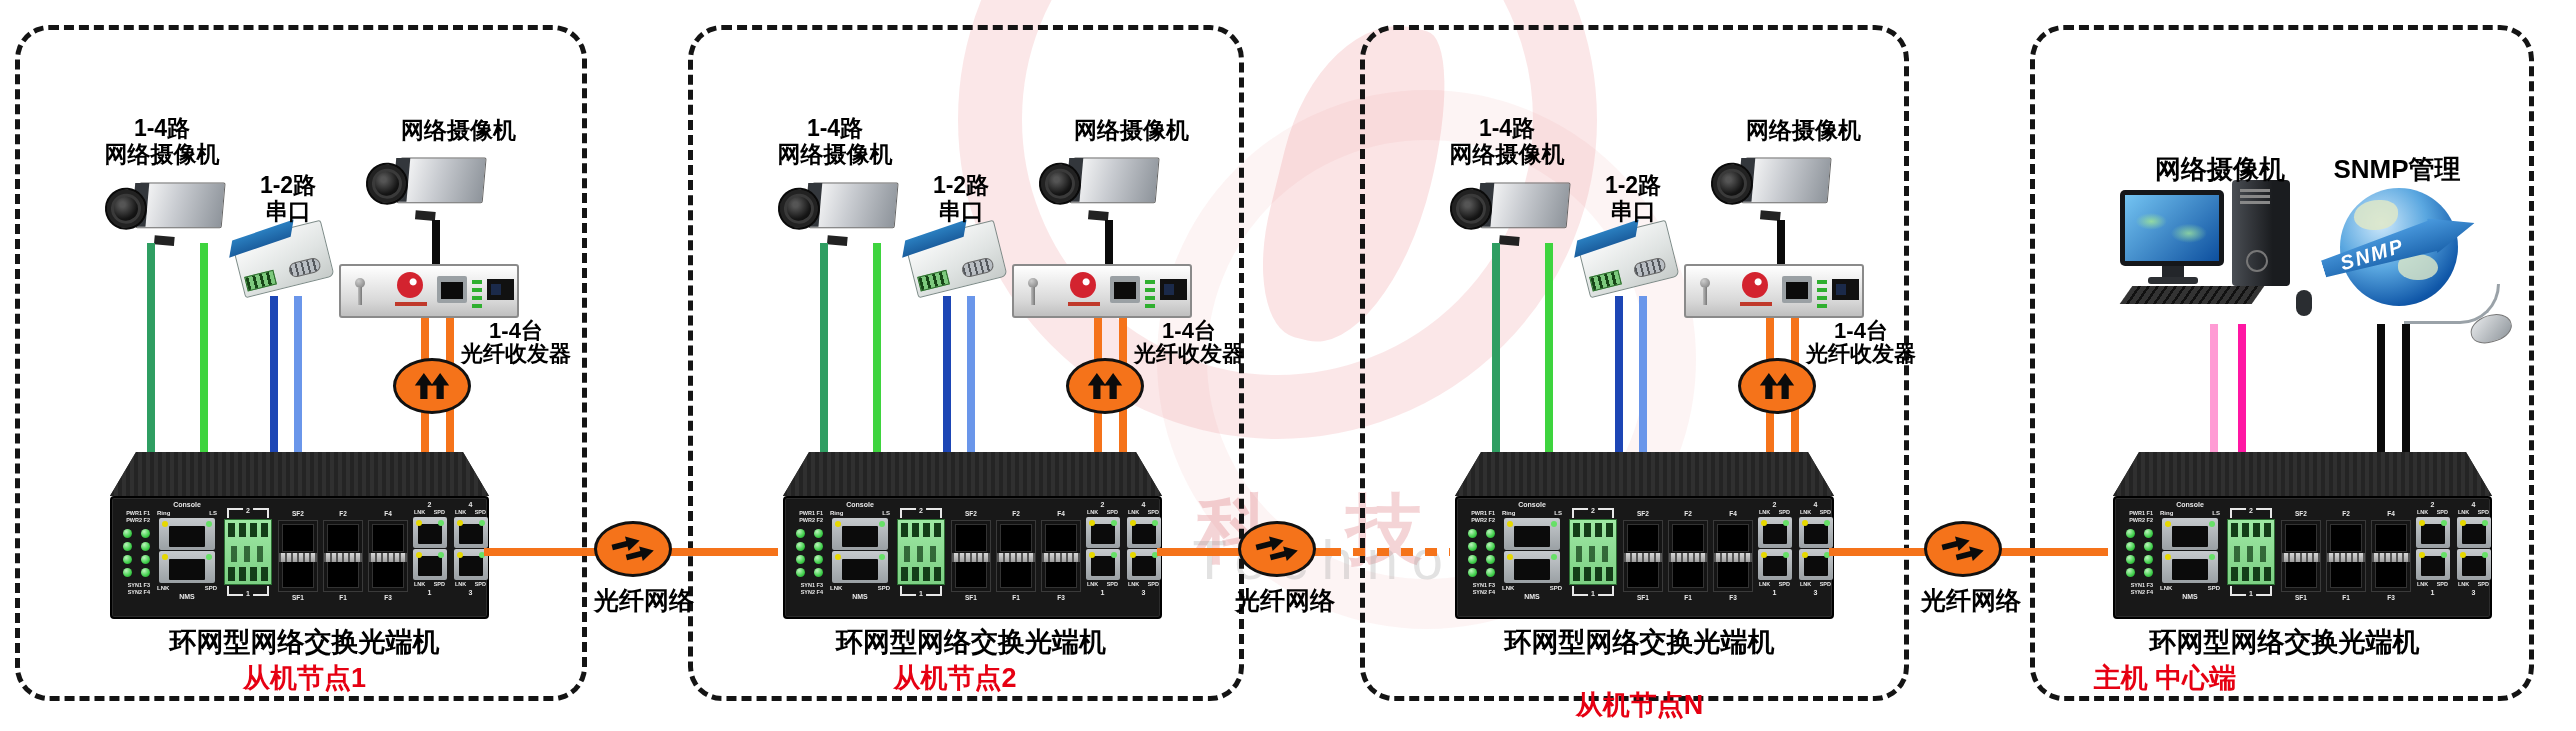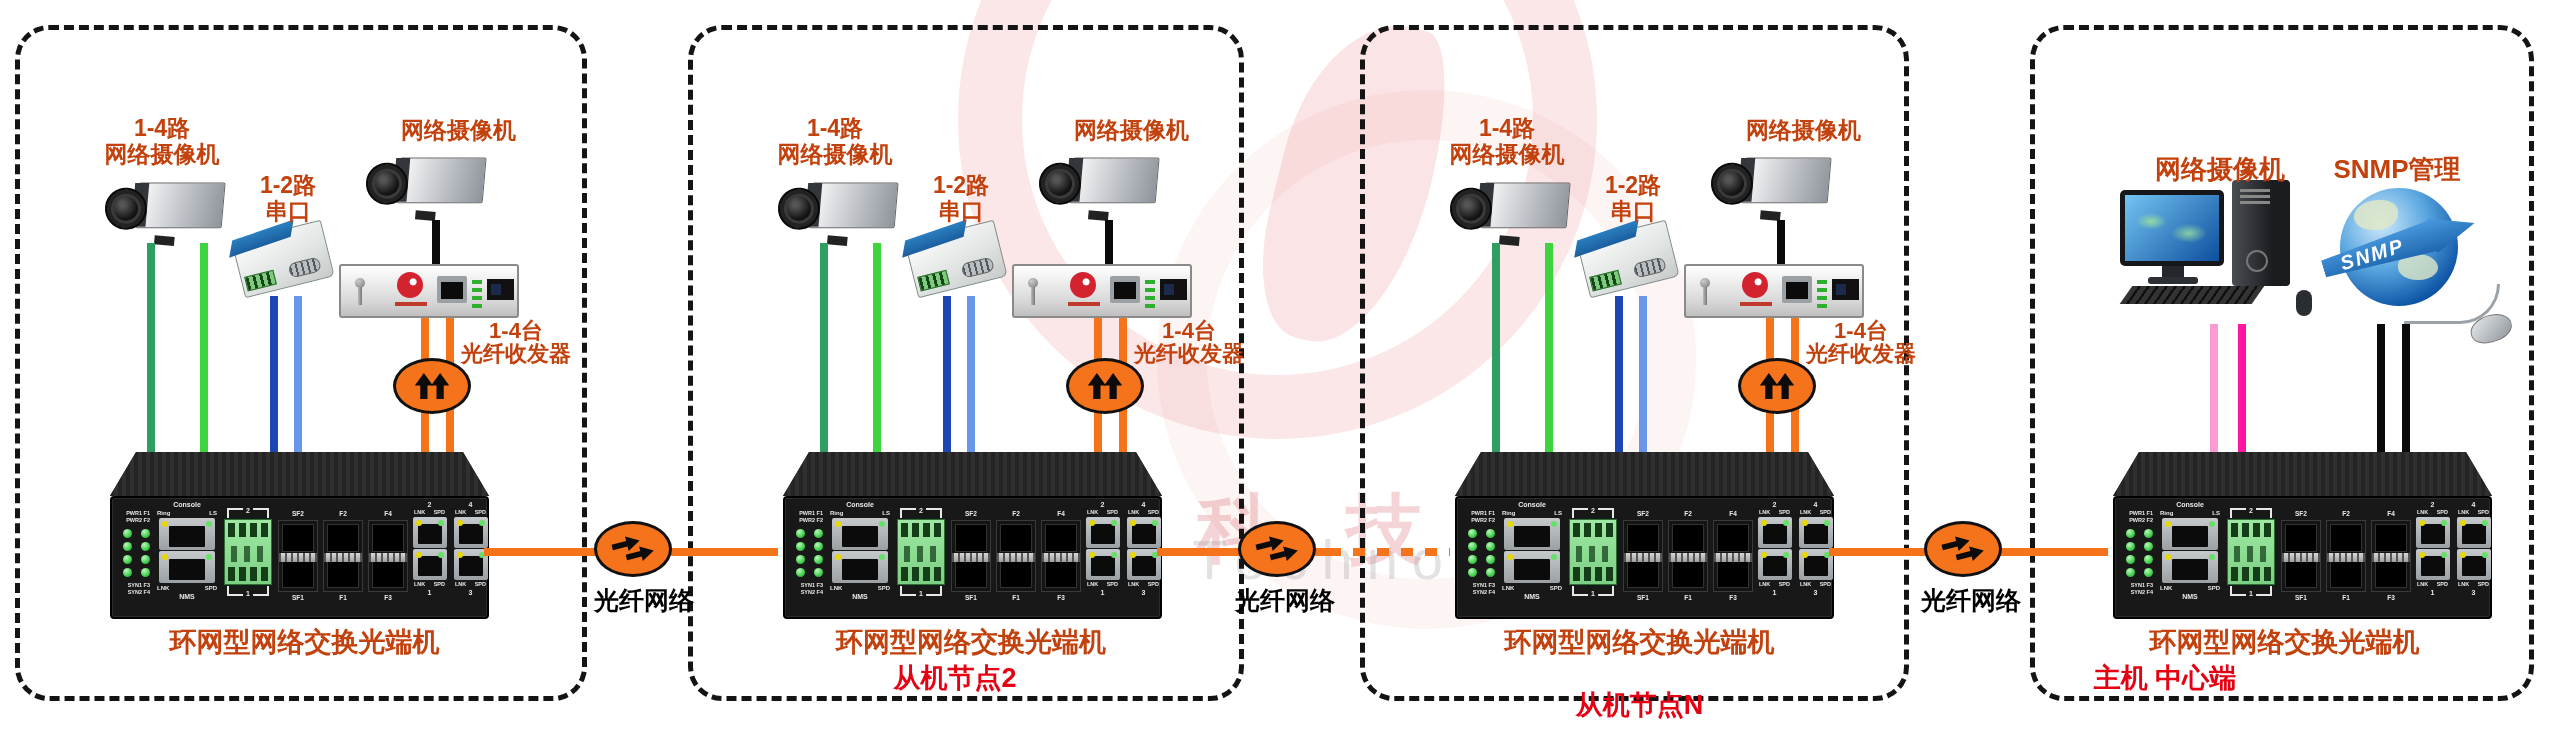--- a/index.html
+++ b/index.html
@@ -22,21 +22,21 @@
 
   
   .node { position:absolute; top:25px; height:676px; border:5px dashed #141414;
           border-radius:34px; z-index:1; }
   #node1 { left:15px;   width:572px; }
   #node2 { left:688px;  width:556px; }
   #node3 { left:1360px; width:549px; }
   #node4 { left:2030px; width:504px; }
 
   
-  .lbl { position:absolute; text-align:center; color:#c2410c; font-weight:600; z-index:4; }
+  .lbl { position:absolute; text-align:center; color:#000000; font-weight:600; z-index:4; }
   .lbl-dev  { font-size:23px; line-height:26px; }
   .lbl-node { font-size:27px; font-weight:700; line-height:30px; }
   .lbl-red  { color:#e60012; font-size:27px; font-weight:700; line-height:30px; }
   .lbl-link { font-size:25px; font-weight:700; color:#000; }
 
   
   .vline { position:absolute; width:8px; z-index:2; }
   .c-g1{background:#2f9e62} .c-g2{background:#3ed43e}
   .c-b1{background:#1d46b5} .c-b2{background:#6a96ea}
   .c-k {background:#0a0a0a}
@@ -240,20 +240,21 @@
     </g>
       </svg>
   </div>
 
   <div class="lbl lbl-link" style="left:574px;top:584px;width:140px">光纤网络</div>
   <div class="lbl lbl-link" style="left:1215px;top:584px;width:140px">光纤网络</div>
   <div class="lbl lbl-link" style="left:1901px;top:584px;width:140px">光纤网络</div>
 
   <div class="node slave" id="node1">
     <div class="lbl lbl-node" style="left:40px;top:597px;width:489px">环网型网络交换光端机</div>
+    <div class="lbl lbl-red" style="left:40px;top:633px;width:489px">从机节点1</div>
 
   <div class="lbl lbl-dev" style="left:52px;top:85px;width:180px">
     <div>1-4路</div>
     <div>网络摄像机</div>
   </div>
   <div class="camera" style="left:85px;top:145px">
     <div class="cam-body"></div>
         <div class="cam-face"></div>
         <div class="cam-lens"></div>
         <div class="cam-mount"></div>

